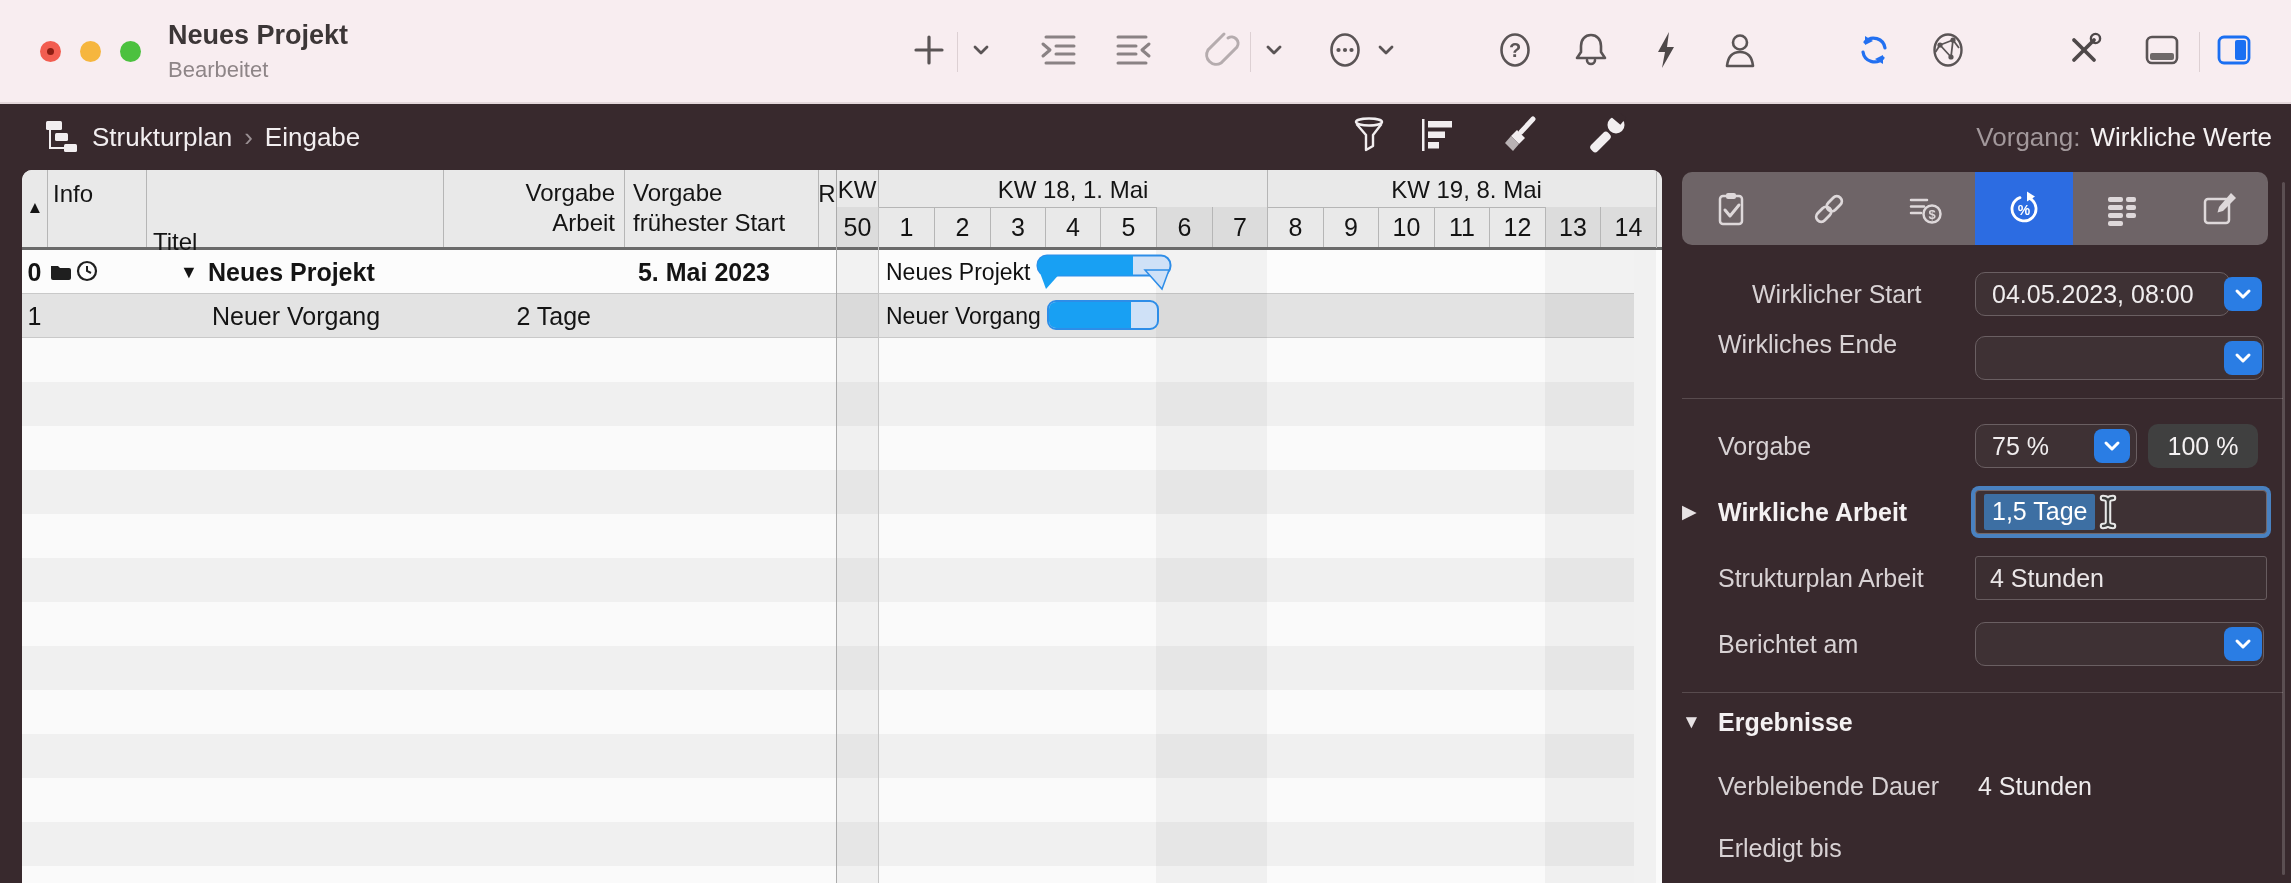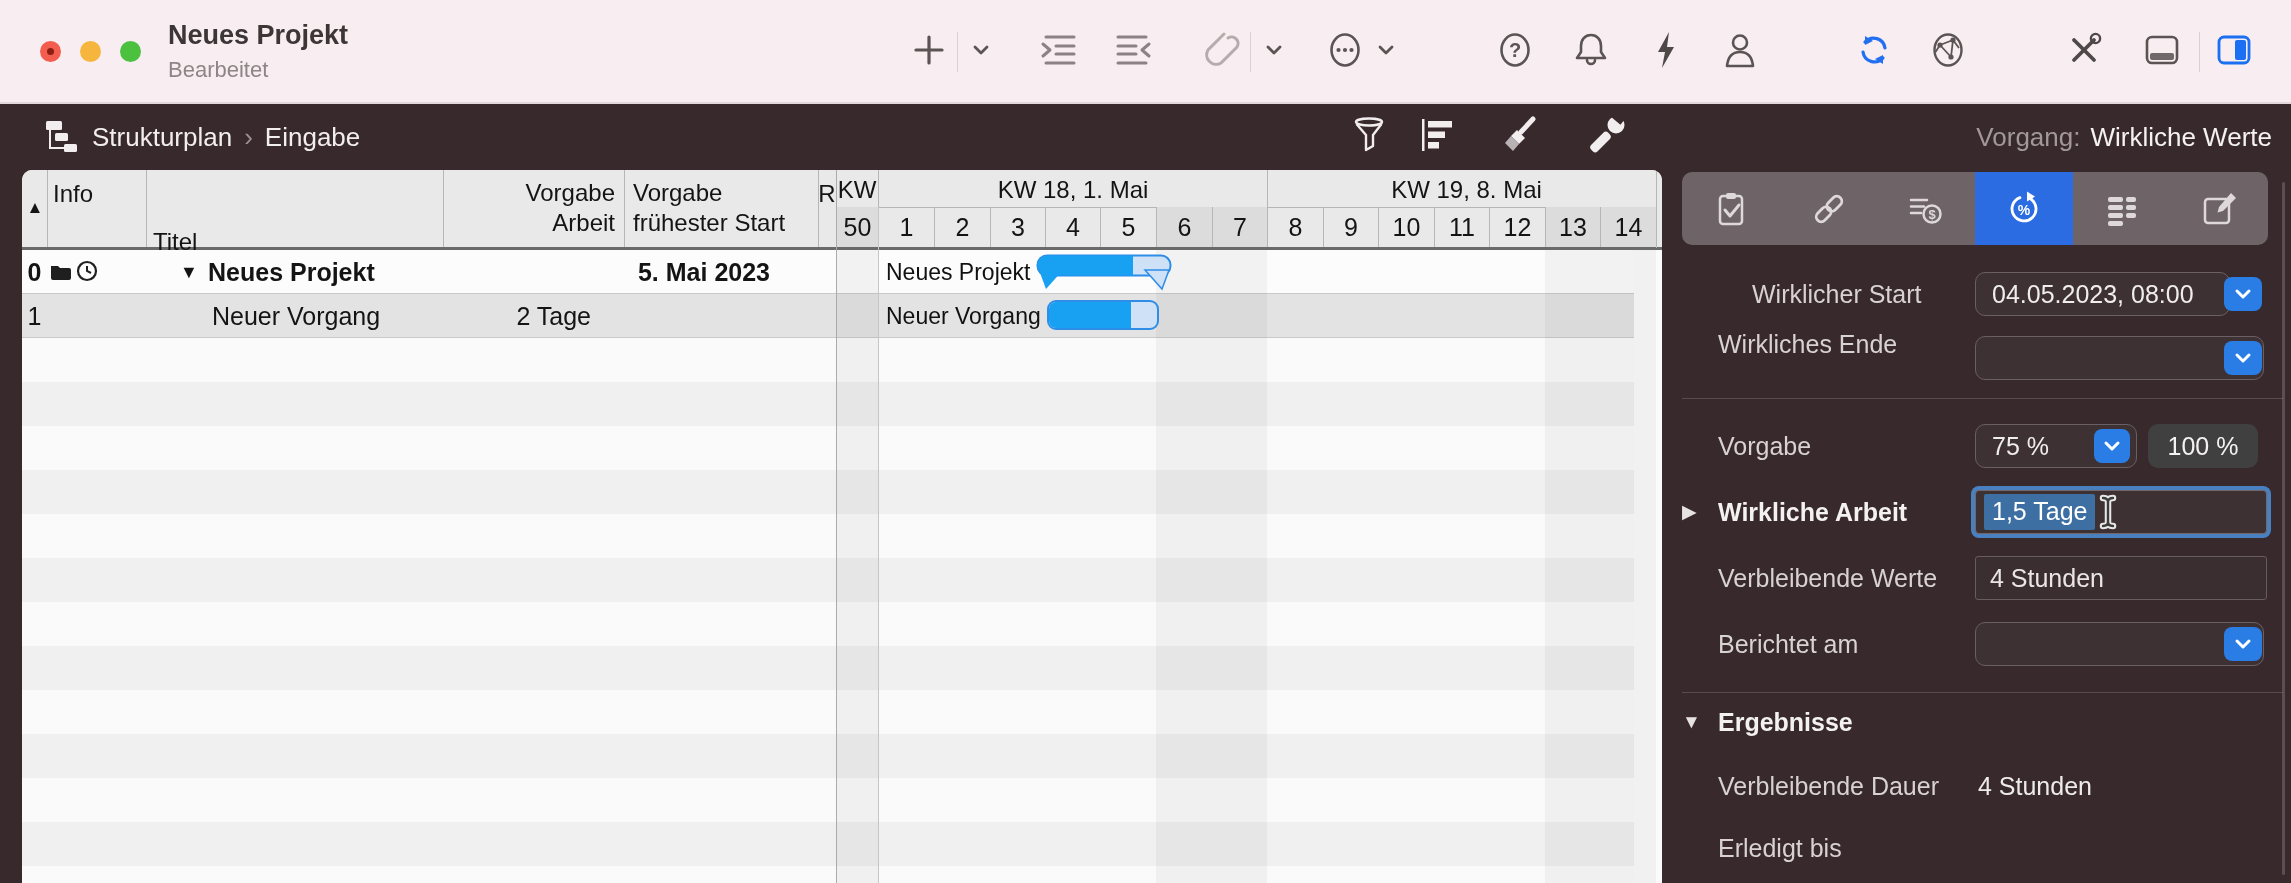--- a/index.html
+++ b/index.html
@@ -380,21 +380,21 @@
   <div style="position:absolute;left:2096px;top:494px;width:24px;height:36px;">
     <svg viewBox="0 0 24 36" width="24" height="36">
       <g stroke="#e8e8e8" stroke-width="6.5" fill="none" stroke-linecap="round">
           <path d="M7 4 c3 0 5 1 5 4 c0 -3 2 -4 5 -4 M7 32 c3 0 5 -1 5 -4 c0 3 2 4 5 4 M12 7 v22"></path>
         </g>
       <g stroke="#3c3c3c" stroke-width="2.4" fill="none" stroke-linecap="round">
           <path d="M7 4 c3 0 5 1 5 4 c0 -3 2 -4 5 -4 M7 32 c3 0 5 -1 5 -4 c0 3 2 4 5 4 M12 7 v22"></path>
         </g>
       </svg></div>
 
-  <div class="plabel" style="top:556px;">Verbleibende Werte</div>
+  <div class="plabel" style="top:556px;">Strukturplan Arbeit</div>
   <div class="field sq" style="top:556px;width:292px;">4 Stunden</div>
 
   <div class="plabel" style="top:622px;">Berichtet am</div>
   <div class="combo" style="top:622px;width:289px;">
     <span class="cval"></span>
     </div>
   <div class="chevbtn" style="left:2224px;top:627px;">
     <svg viewBox="0 0 20 14" width="20" height="14">
         <path d="M4 4 l6 6 l6 -6" stroke="#ffffff" stroke-width="3" fill="none" stroke-linecap="round" stroke-linejoin="round"></path>
       </svg>

